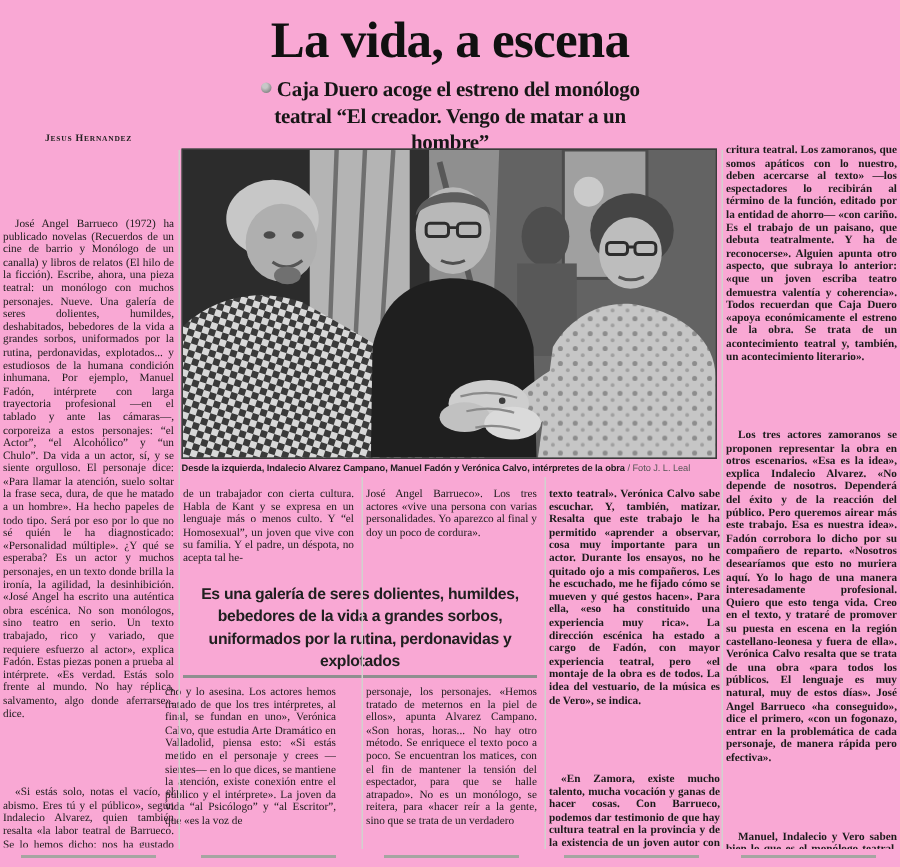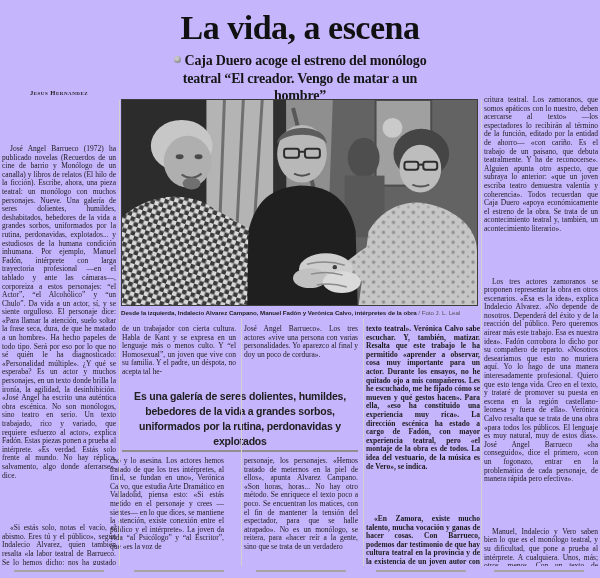--- a/index.html
+++ b/index.html
@@ -1,19 +1,19 @@
 <!DOCTYPE html>
 <html lang="es"><head>
 <meta charset="utf-8">
 <style>
   html,body{margin:0;padding:0;}
   .page{
     position:relative;
     width:600px;height:578px;
-    background:#c4b5fd;
+    background:#f9a8d4;
     overflow:hidden;
     font-family:"Liberation Serif", serif;
     color:#1b1b1b;
   }
   .title{
     position:absolute;top:10px;left:0;right:0;
     margin:0;text-align:center;
     font:700 34px/1.05 "Liberation Serif", serif;
     letter-spacing:-0.5px;color:#111;
   }
@@ -44,21 +44,21 @@
     text-align:justify;overflow:hidden;color:#1b1b1b;
   }
   .col p{margin:0;}
   .col p.ind{text-indent:8px;margin-top:44px;}
   .col1{left:2px;top:101px;height:464px;}
   .col2top{left:122px;top:325px;height:64px;}
   .col3top{left:244px;top:325px;height:64px;}
   .col2bot{left:110px;top:457px;height:110px;}
   .col3bot{left:244px;top:457px;height:110px;}
   .col4{left:366px;top:325px;height:242px;font-weight:bold;}
-  .col5{left:484px;top:96px;height:470px;}
+  .col5{left:484px;top:96px;height:470px;font-weight:bold;}
   .photo{
     position:absolute;left:121px;top:99px;width:357px;height:207px;
     border:1px solid #3c3c3c;box-sizing:border-box;background:#666;
   }
   .photo svg{display:block;width:100%;height:100%;}
   .caption{
     position:absolute;left:121px;top:309px;width:360px;
     font:700 6.2px "Liberation Sans", sans-serif;
     letter-spacing:-0.05px;color:#1d1d1d;
     white-space:nowrap;overflow:hidden;

